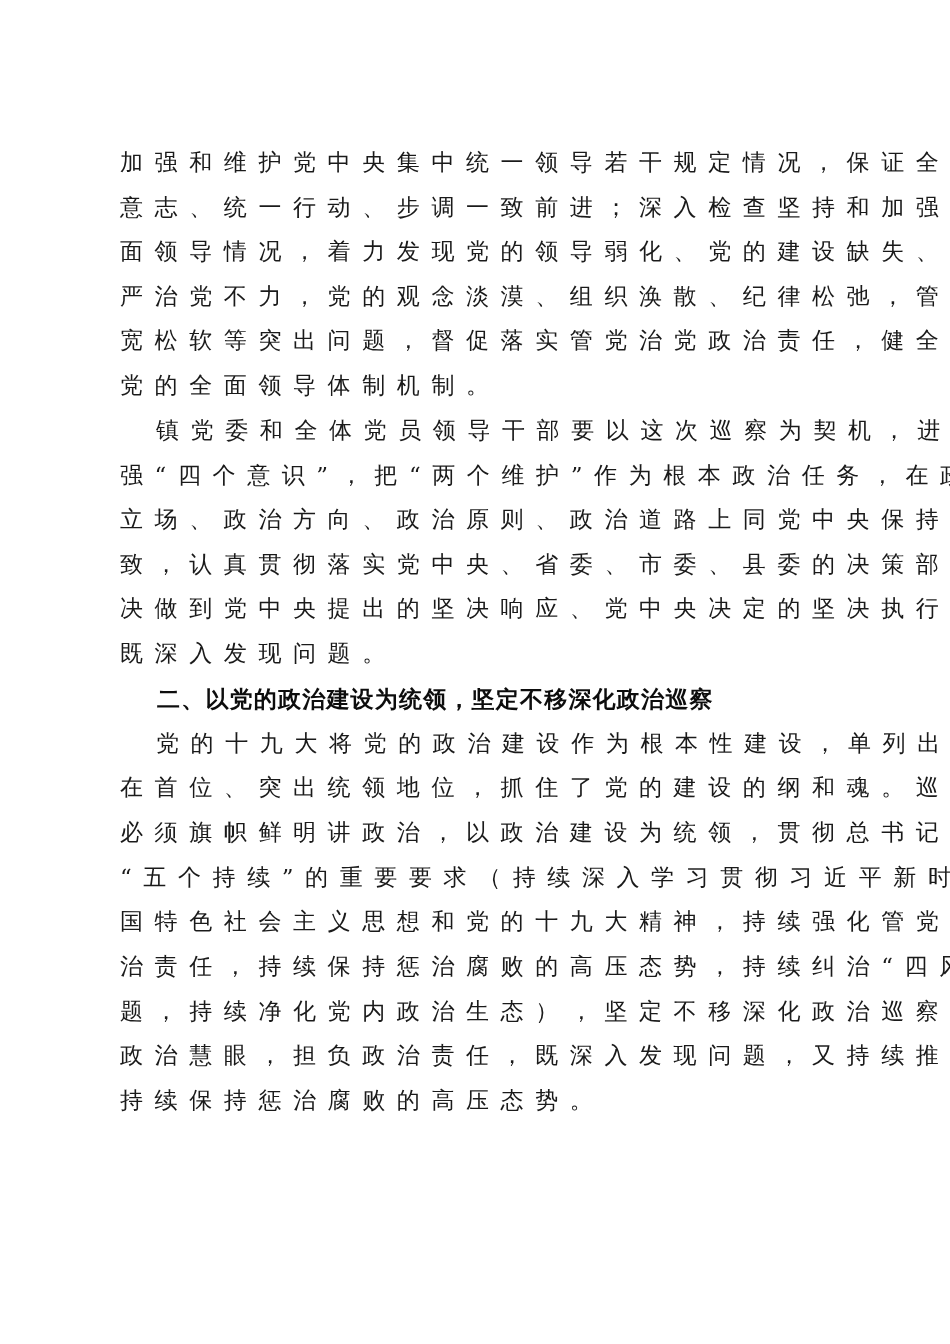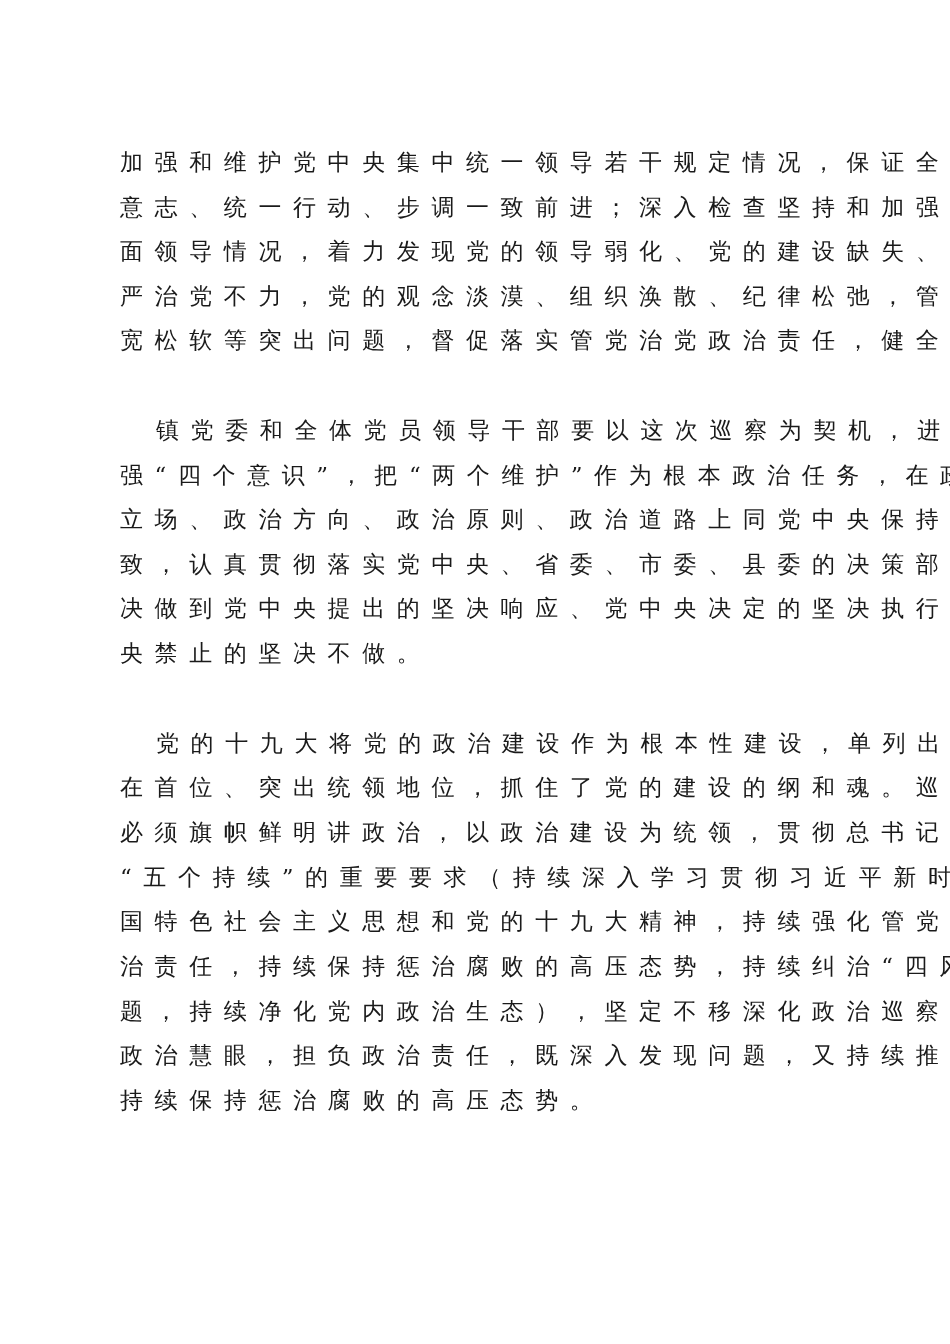--- a/index.html
+++ b/index.html
@@ -53,28 +53,30 @@
 </head>
 <body>
 
 <div class="page">
 
   <div class="line" style="top:147px">加强和维护党中央集中统一领导若干规定情况，保证全党统一</div>
   <div class="line" style="top:192px">意志、统一行动、步调一致前进；深入检查坚持和加强党的全</div>
   <div class="line" style="top:236px">面领导情况，着力发现党的领导弱化、党的建设缺失、全面从</div>
   <div class="line" style="top:281px">严治党不力，党的观念淡漠、组织涣散、纪律松弛，管党治党</div>
   <div class="line" style="top:325px">宽松软等突出问题，督促落实管党治党政治责任，健全和完善</div>
+  <div class="line" style="top:370px">党的全面领导体制机制。</div>
 
   <div class="line indent" style="top:415px">镇党委和全体党员领导干部要以这次巡察为契机，进一步增</div>
   <div class="line" style="top:460px">强“四个意识”，把“两个维护”作为根本政治任务，在政治</div>
   <div class="line" style="top:504px">立场、政治方向、政治原则、政治道路上同党中央保持高度一</div>
   <div class="line" style="top:549px">致，认真贯彻落实党中央、省委、市委、县委的决策部署，坚</div>
   <div class="line" style="top:593px">决做到党中央提出的坚决响应、党中央决定的坚决执行、党中</div>
-  <div class="line" style="top:638px">央禁止的坚决不做。</div>
+  <div class="line" style="top:638px">既深入发现问题。</div>
 
+  <div class="heading" style="top:683px">二、以党的政治建设为统领，坚定不移深化政治巡察</div>
 
   <div class="line indent" style="top:728px">党的十九大将党的政治建设作为根本性建设，单列出来、摆</div>
   <div class="line" style="top:772px">在首位、突出统领地位，抓住了党的建设的纲和魂。巡察工作</div>
   <div class="line" style="top:817px">必须旗帜鲜明讲政治，以政治建设为统领，贯彻总书记关于</div>
   <div class="line" style="top:862px">“五个持续”的重要要求（持续深入学习贯彻习近平新时代中</div>
   <div class="line" style="top:906px">国特色社会主义思想和党的十九大精神，持续强化管党治党政</div>
   <div class="line" style="top:951px">治责任，持续保持惩治腐败的高压态势，持续纠治“四风”问</div>
   <div class="line" style="top:996px">题，持续净化党内政治生态），坚定不移深化政治巡察，炼就</div>
   <div class="line" style="top:1040px">政治慧眼，担负政治责任，既深入发现问题，又持续推动整改，</div>
   <div class="line" style="top:1085px">持续保持惩治腐败的高压态势。</div>

